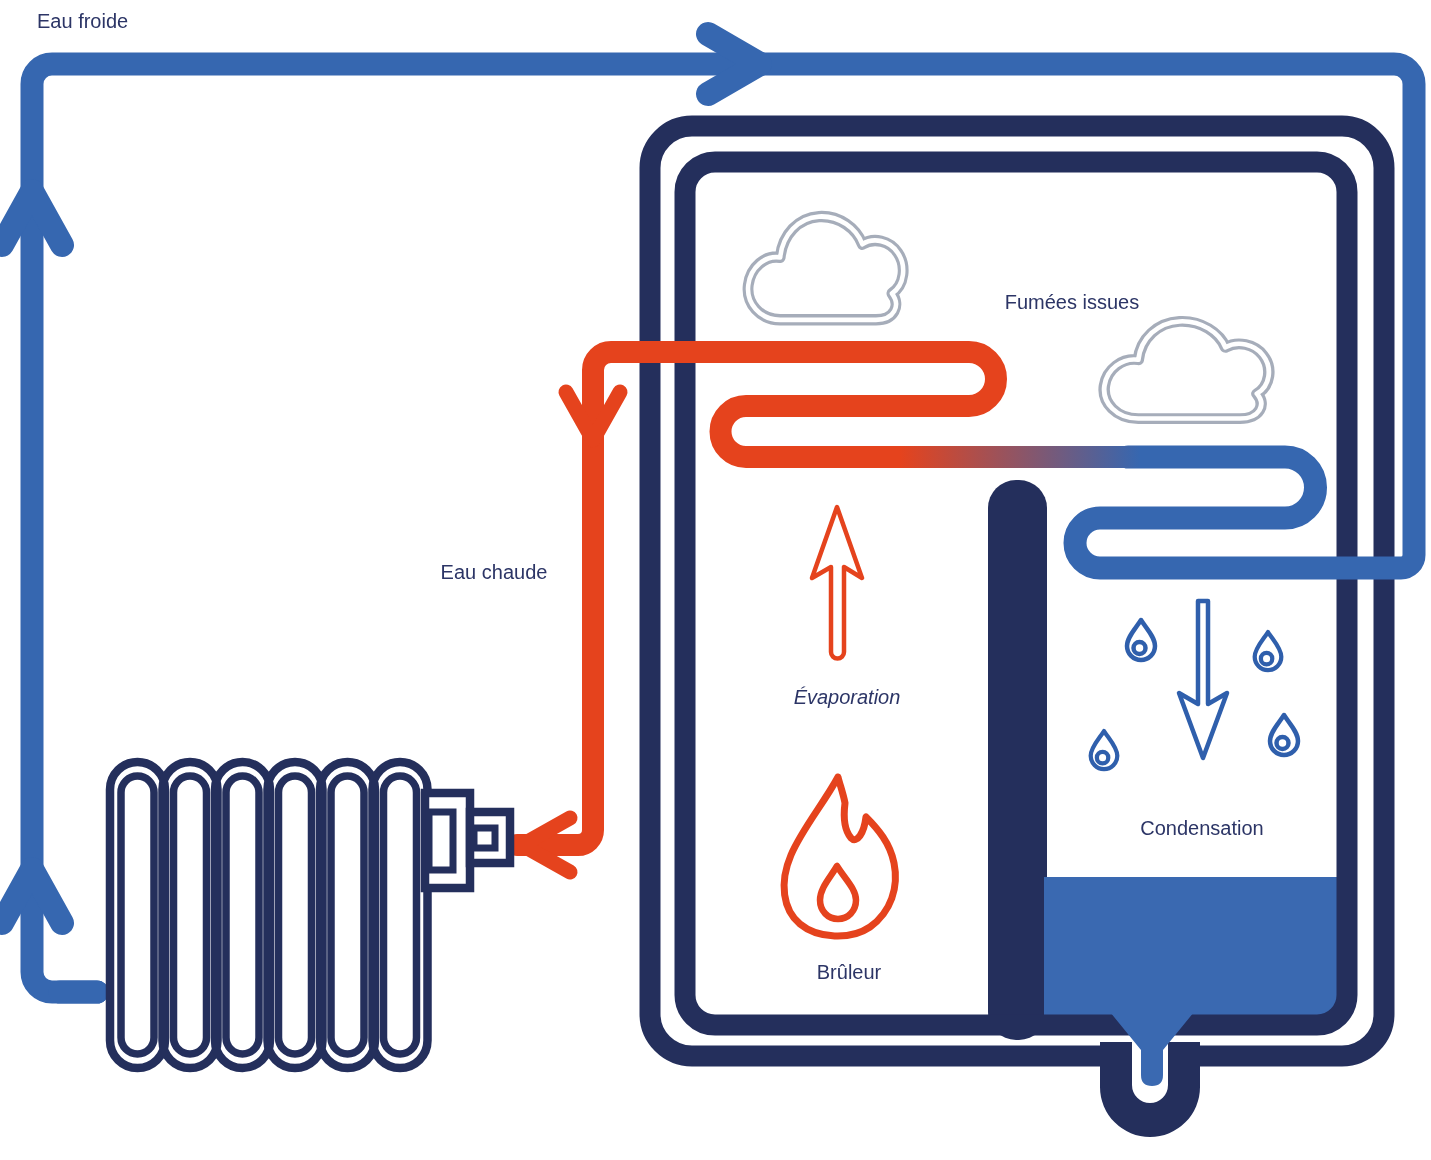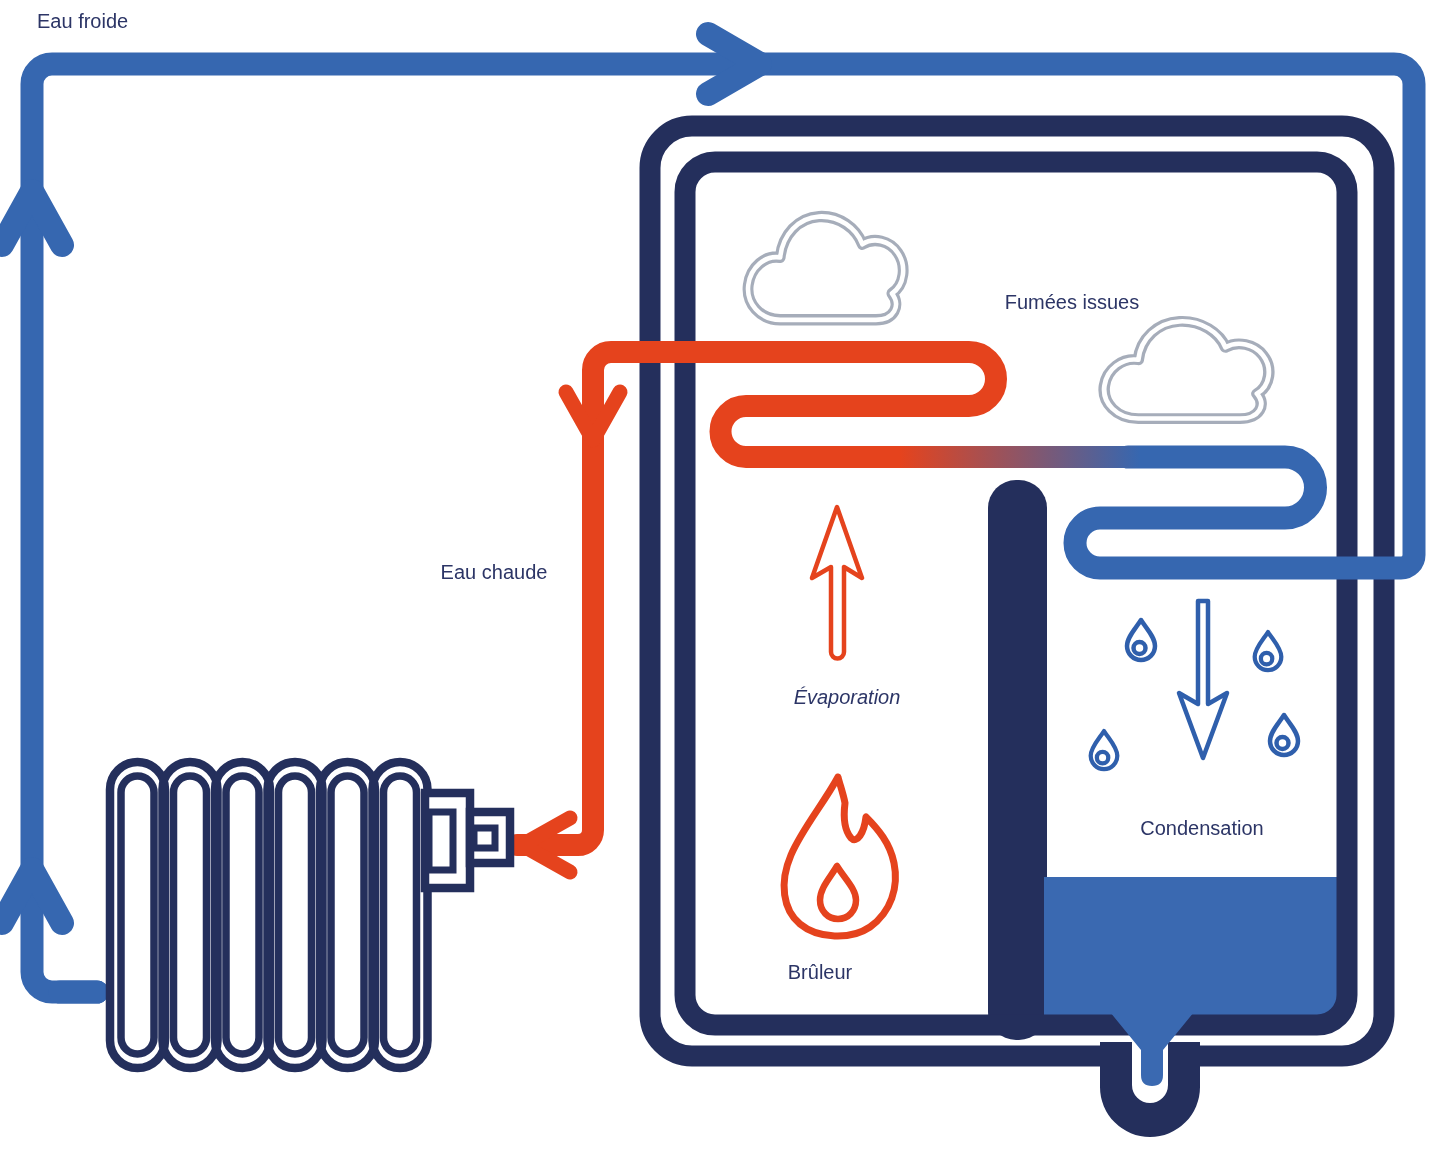--- a/index.html
+++ b/index.html
@@ -134,19 +134,19 @@
   <div class="lbl" style="left:37px;top:3px;">Eau froide</div>
 
   <div class="lbl ctr" style="left:1072px;top:266px;margin-top:36px;">
     <span>Fumées issues</span><br>
   </div>
 
   <div class="lbl ctr" style="left:494px;top:572px;">Eau chaude</div>
 
   <div class="lbl ctr" style="left:847px;top:697px;font-style:italic;">Évaporation</div>
 
-  <div class="lbl ctr" style="left:820px;top:972px;">Brûleur</div>
+  <div class="lbl ctr" style="left:849px;top:972px;">Brûleur</div>
 
   <div class="lbl ctr" style="left:1202px;top:828px;">Condensation</div>
 
 
 
 </div>
 
 </body></html>

